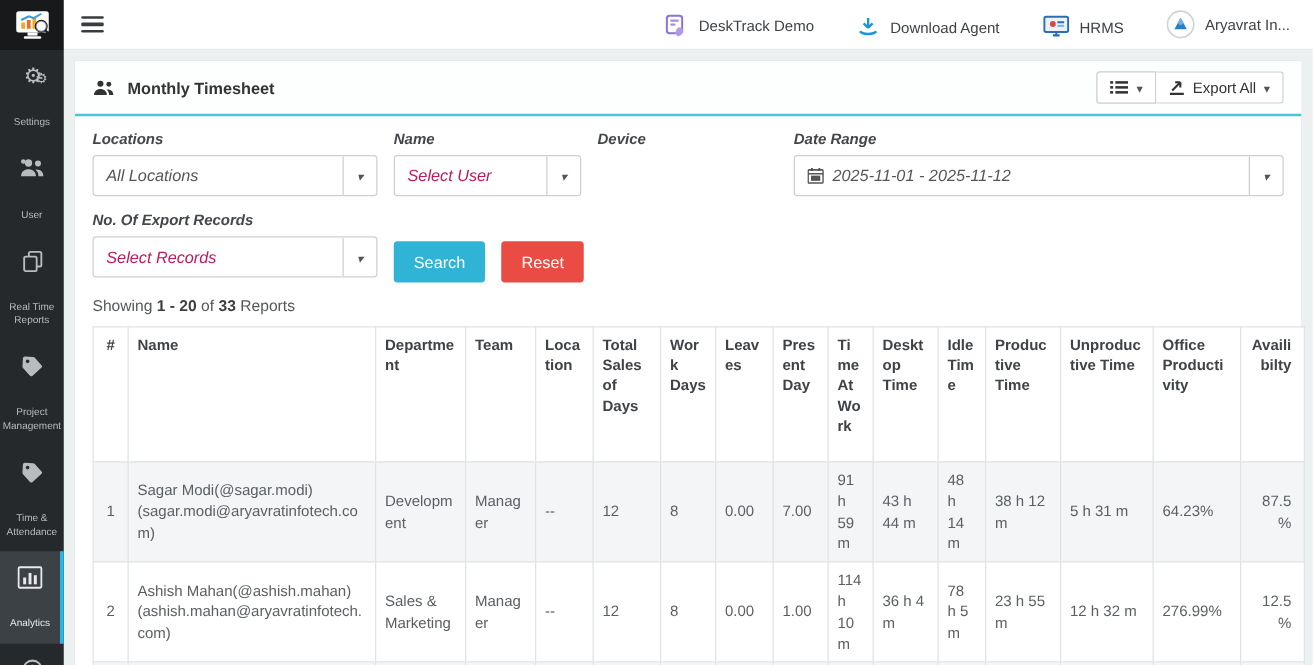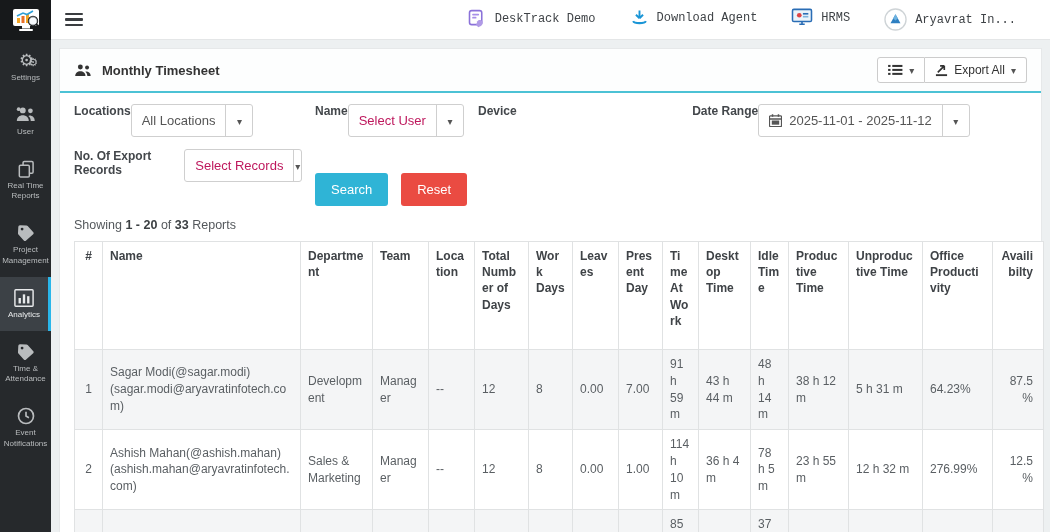--- a/index.html
+++ b/index.html
@@ -10,46 +10,46 @@
     --sidebar-bg:#26292c; --sidebar-active:#3c4146; --sidebar-active-border:#29b6ea;
     --txt:#55595d; --txt-dark:#37393b; --border:#e0e2e3; --ctl-border:#cfcfcf;
   }
   
   .navbar{ position:fixed; top:0; left:0; right:0; height:40px; background:#fff;
            border-bottom:1px solid #e4e6e7; display:flex; align-items:center; z-index:5;}
   .logo-block{ width:51px; height:40px; background:#17191b; display:flex;
                align-items:center; justify-content:center; flex:0 0 51px;}
   .hamburger{ margin-left:14px; cursor:pointer; }
   .hamburger div{ width:18px; height:2.6px; background:#3a3d40; margin:3px 0; border-radius:1px;}
-  .nav-right{ margin-left:auto; display:flex; align-items:flex-start; gap:34px; padding-right:34px;font-family:Liberation Mono, monospace;}
+  .nav-right{ margin-left:auto; display:flex; align-items:flex-end; gap:34px; padding-right:18px;}
   .nav-item{ display:flex; align-items:center; gap:8px; font-size:12px; color:#3e4246; cursor:pointer;}
   .nav-item svg{ display:block; }
   
   .sidebar{ position:fixed; top:40px; left:0; width:51px; bottom:0; background:var(--sidebar-bg); z-index:4;}
   .side-item{ padding:11px 2px 10px; text-align:center; color:#b9bcbe; cursor:pointer; }
   .side-item .icon{ display:block; height:22px; }
-  .side-item .lbl{ display:block; font-size:8px; line-height:1.35; margin-top:0; }
+  .side-item .lbl{ display:block; font-size:8px; line-height:1.35; margin-top:20px; }
   .side-item.active{ background:var(--sidebar-active); border-right:3px solid var(--sidebar-active-border); color:#e8eaeb;}
   .gear-wrap{ font-size:17px; line-height:20px; color:inherit; letter-spacing:-6px;}
   
   .main{ position:absolute; left:51px; top:40px; width:999px; padding:8px 8px 0;}
   .card{ background:#fff; border:1px solid #e6e8e9; }
   .card-header{ display:flex; align-items:center; padding:8px 14px;
                 border-bottom:2px solid var(--accent); background:#fdfefe;}
   .page-title{ display:flex; align-items:center; gap:9px; font-size:13px; font-weight:bold; color:#333; }
   .btn-group{ margin-left:auto; display:flex; }
   .btn{ display:flex; align-items:center; gap:6px; background:#fff; border:1px solid #ccc;
         padding:5px 10px; font-size:12px; color:#333; cursor:pointer; }
   .btn:first-child{ border-radius:3px 0 0 3px; }
   .btn:last-child{ border-radius:0 3px 3px 0; border-left:none; }
   .caret::after{ content:"▾"; font-size:10px; color:#555; }
   
   .filters{ padding:11px 14px 0; }
   .filter-row{ display:flex; gap:13px; margin-bottom:12px; }
-  .filter{ display:flex; flex-direction:row; }
+  .filter{ display:flex; flex-direction:column;font-style:italic; }
   .filter-label{ font-size:12px; font-weight:bold; color:#43474b; margin-bottom:6px; }
   .control{ height:33px; border:1px solid var(--ctl-border); border-radius:3px; background:#fff;
             display:flex; align-items:center; font-size:13px; color:#555; cursor:pointer; overflow:hidden;}
   .control .val{ padding:0 10px; flex:1; white-space:nowrap; display:flex; align-items:center; gap:7px;}
   .control .val.ph{ color:#be185d; }
   .caret-box{ width:27px; align-self:stretch; border-left:1px solid var(--ctl-border);
               display:flex; align-items:center; justify-content:center; }
   .input{ cursor:text; }
   .w-loc{ width:228px; } .w-name{ width:150px; } .w-hol{ width:150px; }
   .w-dev{ width:144px; } .w-date{ flex:1;justify-content:center; }
@@ -164,35 +164,35 @@
         </svg></span>
       <span class="lbl">Real Time Reports</span>
     </div>
     <div class="side-item">
       <span class="icon"><svg width="20" height="20" viewBox="0 0 24 24" fill="currentColor">
           <path d="M21 12.6 12.6 21a2 2 0 0 1-2.8 0L3 14.2A2 2 0 0 1 2.4 12.8V5a2 2 0 0 1 2-2h7.8c.5 0 1 .2 1.4.6l7.4 7.4a2 2 0 0 1 0 1.6z" transform="rotate(3 12 12)"></path>
           <circle cx="7.3" cy="7.3" r="1.7" fill="#26292c"></circle>
         </svg></span>
       <span class="lbl">Project Management</span>
     </div>
+    <div class="side-item">
+      <span class="icon"><svg width="20" height="20" viewBox="0 0 24 24" fill="currentColor">
+          <path d="M21 12.6 12.6 21a2 2 0 0 1-2.8 0L3 14.2A2 2 0 0 1 2.4 12.8V5a2 2 0 0 1 2-2h7.8c.5 0 1 .2 1.4.6l7.4 7.4a2 2 0 0 1 0 1.6z" transform="rotate(3 12 12)"></path>
+          <circle cx="7.3" cy="7.3" r="1.7" fill="#26292c"></circle>
+        </svg></span>
+      <span class="lbl">Time &amp; Attendance</span>
+    </div>
     <div class="side-item active">
       <span class="icon"><svg width="22" height="20" viewBox="0 0 24 22" fill="none" stroke="currentColor" stroke-width="1.6">
           <rect x="2" y="2" width="20" height="18" rx="1"></rect>
           <rect x="6" y="11" width="2.6" height="6" fill="currentColor" stroke="none"></rect>
           <rect x="10.7" y="7" width="2.6" height="10" fill="currentColor" stroke="none"></rect>
           <rect x="15.4" y="9" width="2.6" height="8" fill="currentColor" stroke="none"></rect>
         </svg></span>
       <span class="lbl">Analytics</span>
-    </div>
-    <div class="side-item">
-      <span class="icon"><svg width="20" height="20" viewBox="0 0 24 24" fill="currentColor">
-          <path d="M21 12.6 12.6 21a2 2 0 0 1-2.8 0L3 14.2A2 2 0 0 1 2.4 12.8V5a2 2 0 0 1 2-2h7.8c.5 0 1 .2 1.4.6l7.4 7.4a2 2 0 0 1 0 1.6z" transform="rotate(3 12 12)"></path>
-          <circle cx="7.3" cy="7.3" r="1.7" fill="#26292c"></circle>
-        </svg></span>
-      <span class="lbl">Time &amp; Attendance</span>
     </div>
     <div class="side-item">
       <span class="icon"><svg width="20" height="20" viewBox="0 0 24 24" fill="none" stroke="currentColor" stroke-width="2">
           <circle cx="12" cy="12" r="9"></circle>
           <path d="M12 7v5l3.5 2"></path>
         </svg></span>
       <span class="lbl">Event Notifications</span>
     </div>
   </div>
 
@@ -317,21 +317,21 @@
             <col style="width:70px">
             <col style="width:51px">
         </colgroup>
         <thead>
             <tr>
               <th class="c-num">#</th>
               <th>Name</th>
               <th>Department</th>
               <th>Team</th>
               <th>Location</th>
-              <th>Total Number of Days</th>
+              <th>Total Sales of Days</th>
               <th>Work Days</th>
               <th>Leaves</th>
               <th>Present Day</th>
               <th>Time At Work</th>
               <th>Desktop Time</th>
               <th>Idle Time</th>
               <th>Productive Time</th>
               <th>Unproductive Time</th>
               <th>Office Productivity</th>
               <th class="c-avail">Availibilty</th>

